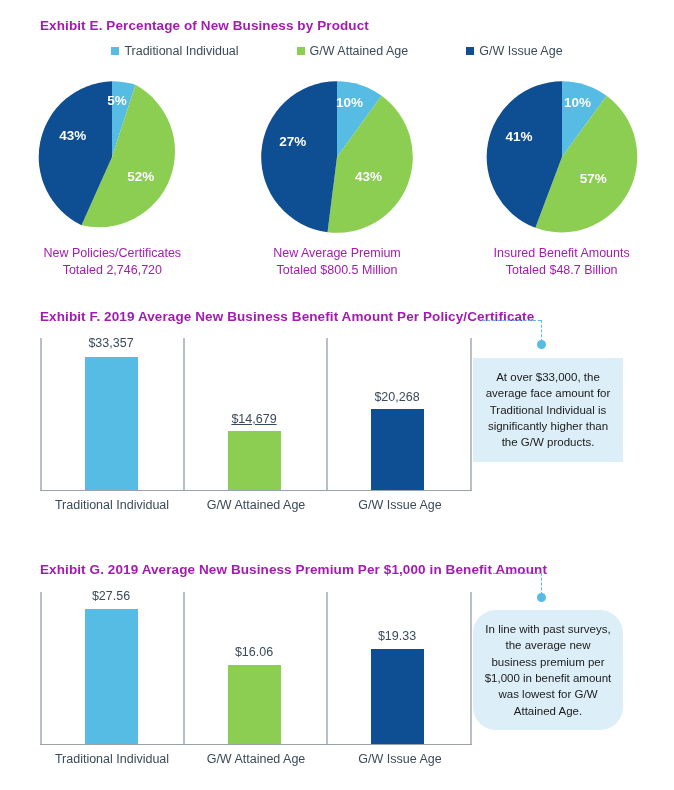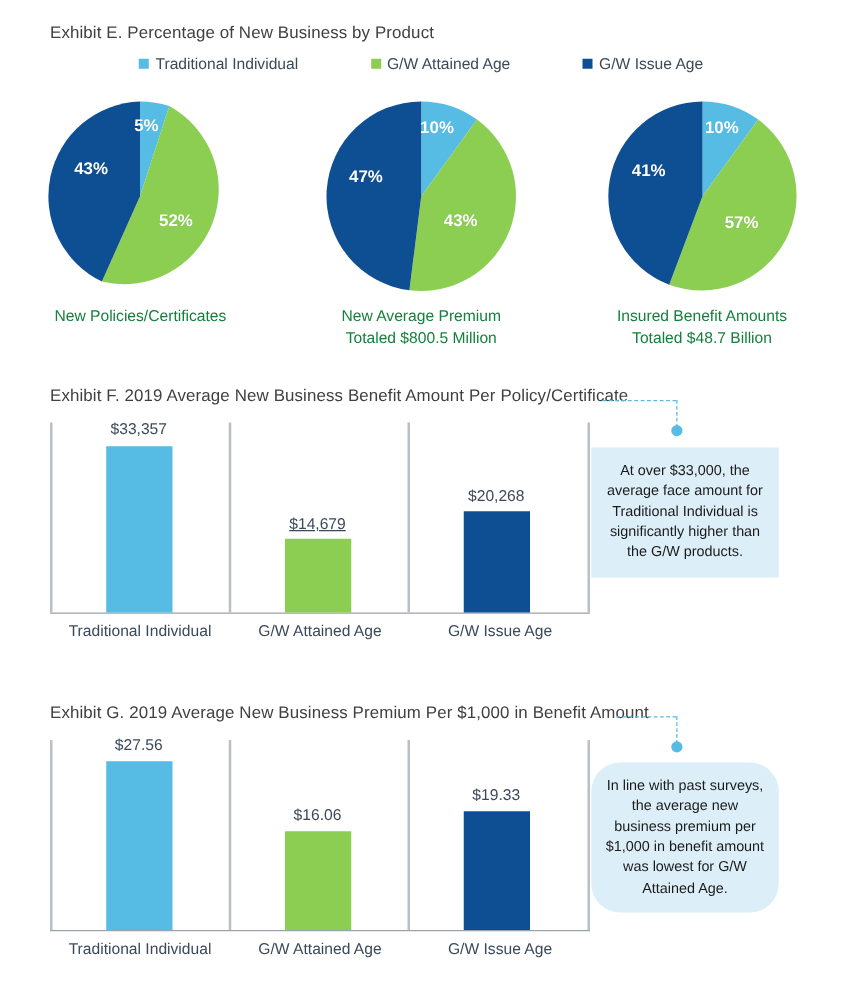--- a/index.html
+++ b/index.html
@@ -12,22 +12,22 @@
     height: 790px;
     position: relative;
     font-family: "Liberation Sans", sans-serif;
     color: #3b4a5a;
     overflow: hidden;
   }
 
   .exhibit-title {
     position: absolute;
     font-size: 13.5px;
-    color: #404040;
-    font-weight: 400;
+    color: #a21caf;
+    font-weight: 700;
     white-space: nowrap;
     letter-spacing: .1px;
   }
 
   
   .legend {
     position: absolute;
     left: 0;
     top: 44px;
     width: 674px;
@@ -81,21 +81,21 @@
     font-weight: 700;
     transform: translate(-50%, -50%);
     white-space: nowrap;
     text-shadow: 0 0 1px rgba(0,0,0,.10);
   }
   .pie-caption {
     margin-top: 9px;
     text-align: center;
     font-size: 12.5px;
     line-height: 1.35;
-    color: #15803d;
+    color: #a21caf;
   }
 
   
   .chart-block {
     position: absolute;
     left: 40px;
     width: 432px;
   }
   .plot {
     position: relative;
@@ -193,34 +193,35 @@
         <path d="M50,50 L50,2 A48,48 0 0,1 64.84,4.35 Z" fill="#56BCE3"></path>
         <path d="M50,50 L64.84,4.35 A48,48 0 0,1 30.71,93.18 Z" fill="#8CCE52"></path>
         <path d="M50,50 L30.71,93.18 A48,48 0 0,1 50,2 Z" fill="#0E4E93"></path>
       </svg>
       <span class="pie-label" style="left:53%; top:14%;">5%</span>
       <span class="pie-label" style="left:68%; top:62%;">52%</span>
       <span class="pie-label" style="left:25%; top:36%;">43%</span>
     </div>
     <div class="pie-caption">
       <div>New Policies/Certificates</div>
+      <div>Totaled 2,746,720</div>
     </div>
   </div>
 
   <div class="pie-block">
     <div class="pie-wrap">
       <svg width="158" height="158" viewBox="0 0 100 100" aria-hidden="true">
 
         <path d="M50,50 L50,2 A48,48 0 0,1 78.21,11.18 Z" fill="#56BCE3"></path>
         <path d="M50,50 L78.21,11.18 A48,48 0 0,1 44.00,97.62 Z" fill="#8CCE52"></path>
         <path d="M50,50 L44.00,97.62 A48,48 0 0,1 50,2 Z" fill="#0E4E93"></path>
       </svg>
       <span class="pie-label" style="left:58%; top:15%;">10%</span>
       <span class="pie-label" style="left:70%; top:62%;">43%</span>
-      <span class="pie-label" style="left:22%; top:40%;">47%</span>
+      <span class="pie-label" style="left:22%; top:40%;">27%</span>
     </div>
     <div class="pie-caption">
       <div>New Average Premium</div>
       <div>Totaled $800.5 Million</div>
     </div>
   </div>
 
   <div class="pie-block">
     <div class="pie-wrap">
       <svg width="158" height="158" viewBox="0 0 100 100" aria-hidden="true">

